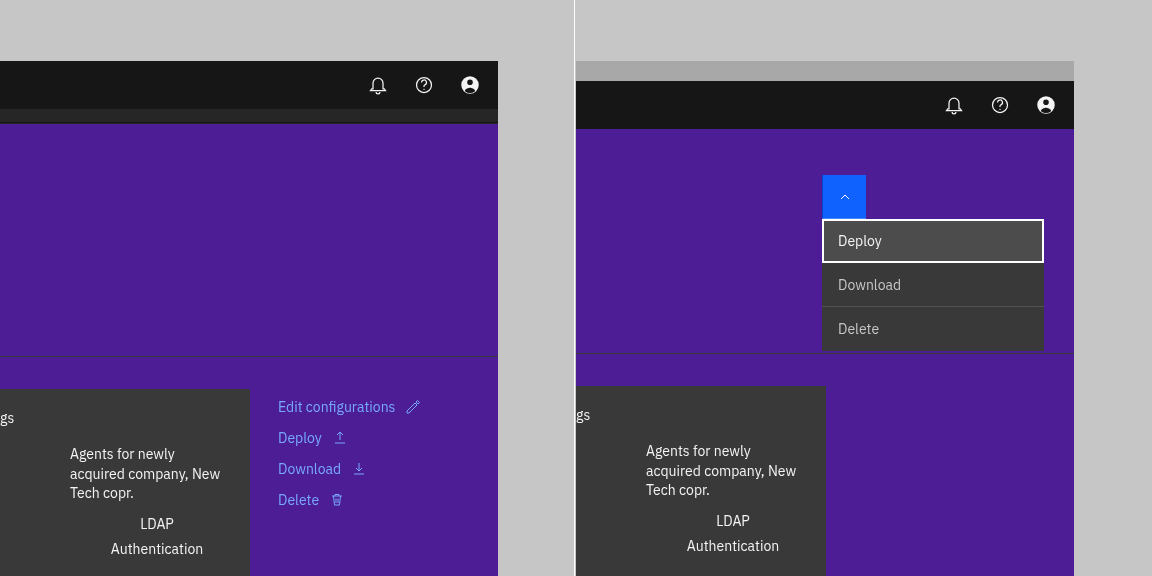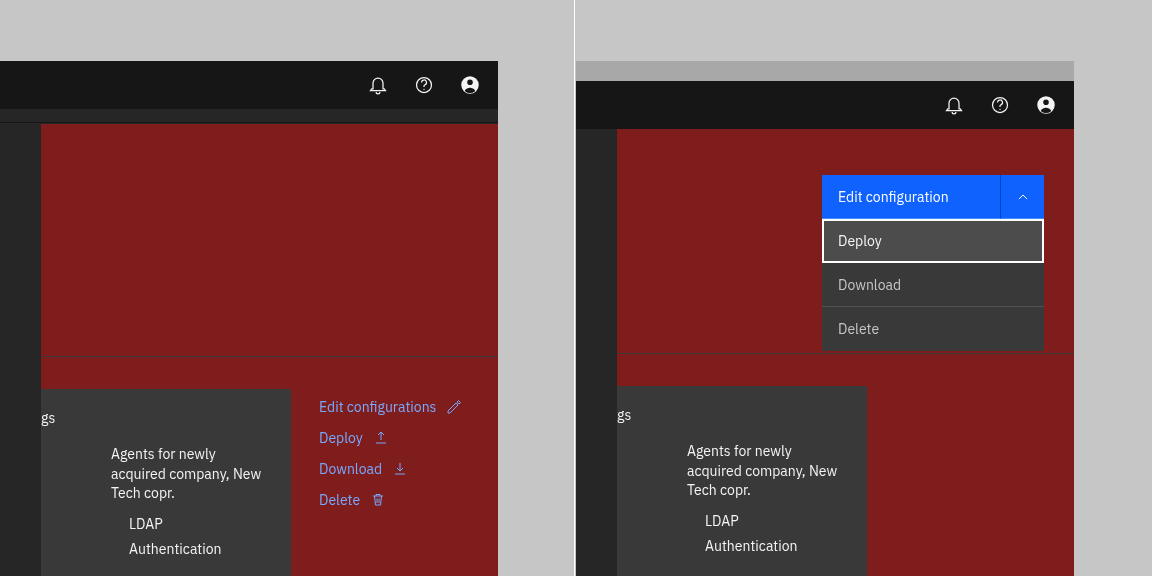--- a/index.html
+++ b/index.html
@@ -40,22 +40,21 @@
   }
   .subheader {
     height: 14px;
     background: #262626;
     border-bottom: 1px solid #161616;
   }
   .content-dark {
     position: absolute;
     top: 63px;
     left: 0; right: 0; bottom: 0;
-    background: #7f1d1d;
-    margin-left: 41px;
+    background: #4c1d95;
   }
   .hr {
     position: absolute;
     left: 0; right: 0;
     top: 232px;
     border-top: 1px solid #393939;
   }
   .sidepanel {
     position: absolute;
     left: 0;
@@ -75,20 +74,21 @@
   .desc {
     color: #f4f4f4;
     line-height: 1.4;
     padding-left: 70px;
     margin-bottom: 8px;
   }
   .meta {
     padding-left: 88px;
     line-height: 1.8;
     color: #f4f4f4;
+    text-align: center;
   }
   .actionlist {
     position: absolute;
     left: 278px;
     top: 274px;
     display: flex;
     flex-direction: column;
     gap: 13px;
   }
   .actionlink {
@@ -270,23 +270,20 @@
     <div class="hr" style="top:224px"></div>
     <div class="sidepanel" style="top:257px">
       <div class="panel-heading-frag">gs</div>
       <div class="desc">Agents for newly acquired company, New Tech copr.</div>
       <div class="meta">LDAP</div>
       <div class="meta">Authentication</div>
     </div>
   </div>
   <div class="dropdown">
     <div class="dd-main">
-      <div class="dd-label">
-        <span>Edit configuration</span>
-      </div>
       <div class="dd-toggle">
         <span>
           <svg width="16" height="16" viewBox="0 0 32 32" fill="none" stroke="currentColor" stroke-width="2">
             <path d="M8 20l8-8 8 8"></path>
           </svg>
         </span>
       </div>
     </div>
     <div class="dd-menu">
       <div class="dd-item focused">

